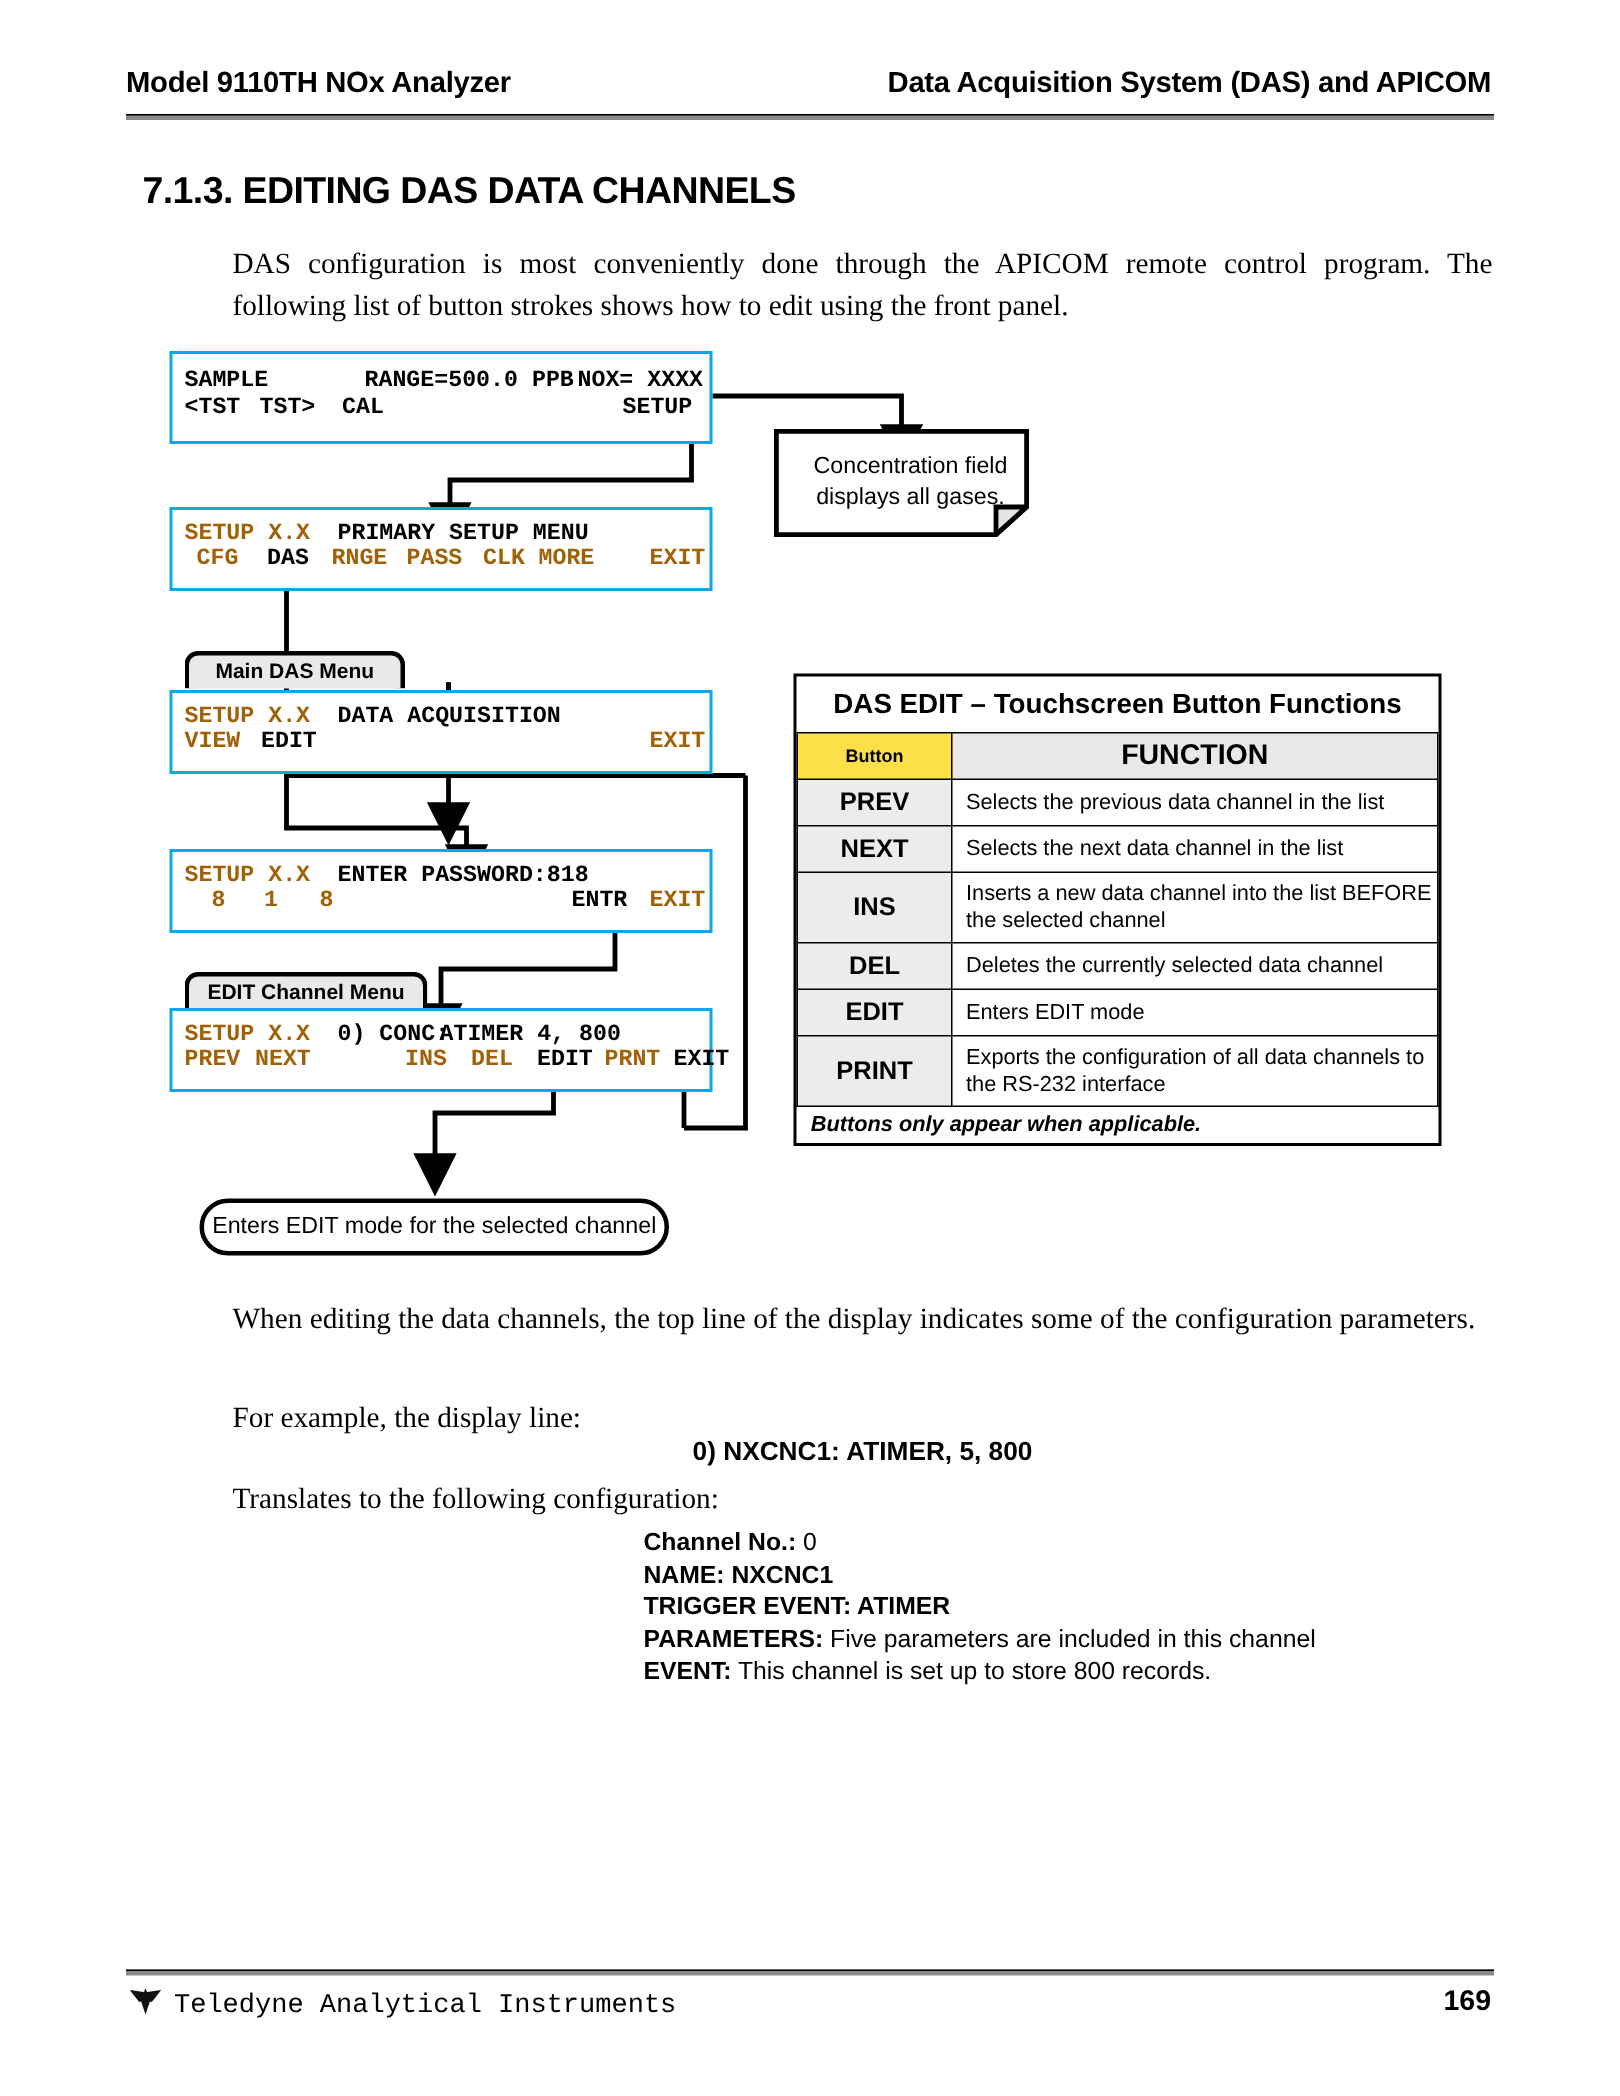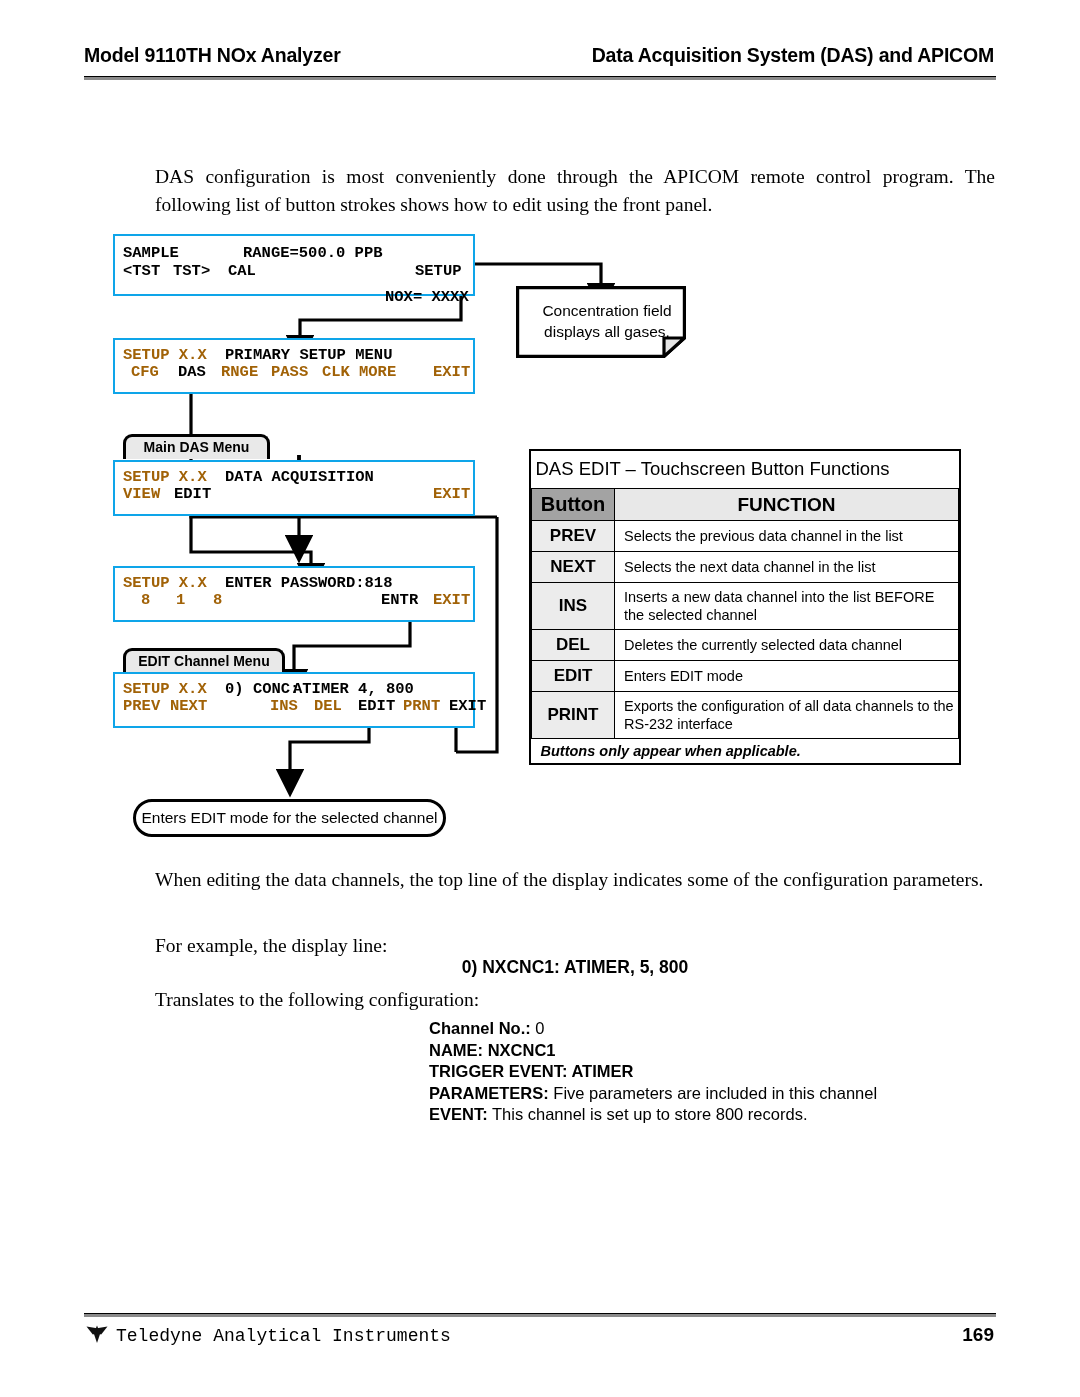--- a/index.html
+++ b/index.html
@@ -220,35 +220,36 @@
     background: #fff;
     font-family: "Liberation Sans", sans-serif;
     box-sizing: border-box;
   }
   .fn-table table { border-collapse: collapse; width: 100%; }
   .fn-table td, .fn-table th {
     border: 1.5px solid #000;
     padding: 0;
   }
   .fn-title {
-    font-weight: normal;
+    text-align: center;
+    font-weight: bold;
     font-size: 18.5px;
     padding: 7px 4px 8px 4px !important;
     border-left: none !important;
     border-right: none !important;
     border-top: none !important;
     margin-left: 26px;
   }
   .fn-head-btn {
-    background: #a3a3a3;
-    text-align: center;
-    font-weight: bold;
-    font-size: 20px;
+    background: #fde047;
+    text-align: center;
+    font-weight: bold;
+    font-size: 12px;
     width: 82px;
-    padding: 4px 0 !important;
+    padding: 4px 10px !important;
   }
   .fn-head-fn {
     background: #e8e8e8;
     text-align: center;
     font-weight: bold;
     font-size: 19px;
     padding: 4px 2px !important;
   }
   .fn-btn {
     background: #ececec;
@@ -277,20 +278,21 @@
 <body>
 
 <div class="page">
 
   <div class="header">
     <div>Model 9110TH NOx Analyzer</div>
     <div class="header-right">Data Acquisition System (DAS) and APICOM</div>
   </div>
   <div class="header-rule"></div>
 
+  <div class="sec-title">7.1.3. EDITING DAS DATA CHANNELS</div>
 
   <div class="para" id="p-intro">DAS configuration is most conveniently done through the APICOM remote control program.  The following list of button strokes shows how to edit using the front panel.</div>
 
   <div class="diagram">
 
     <svg width="1080" height="1397">
       <defs>
         <marker id="ah" markerWidth="10" markerHeight="9" refX="1" refY="4.5" orient="auto">
           <polygon points="0,0 9,4.5 0,9" fill="#000"></polygon>
         </marker>
@@ -316,21 +318,21 @@
         <path d="M 410,614 L 410,646 L 294,646 L 294,672" marker-end="url(#ah)"></path>
 
         <path d="M 369,716 L 369,742 L 290,742 L 290,772" marker-end="url(#ah)"></path>
       </g>
     </svg>
 
     <div class="lcd" style="left:113px; top:234px; width:362px; height:62px;">
       <div class="row top">
         <span class="bold" style="left:8px;">SAMPLE</span>
         <span class="bold" style="left:128px;">RANGE=500.0 PPB</span>
-        <span class="bold" style="left:270px;margin-top:44px;">NOX= XXXX</span>
+        <span class="bold" style="left:270px;">NOX= XXXX</span>
       </div>
       <div class="row bot">
         <span class="bold" style="left:8px;">&lt;TST</span>
         <span class="bold" style="left:58px;">TST&gt;</span>
         <span class="bold" style="left:113px;">CAL</span>
         <span class="bold" style="left:300px;">SETUP</span>
       </div>
     </div>
 
     <div class="note" style="left:516px; top:286px; width:170px; height:72px;">

